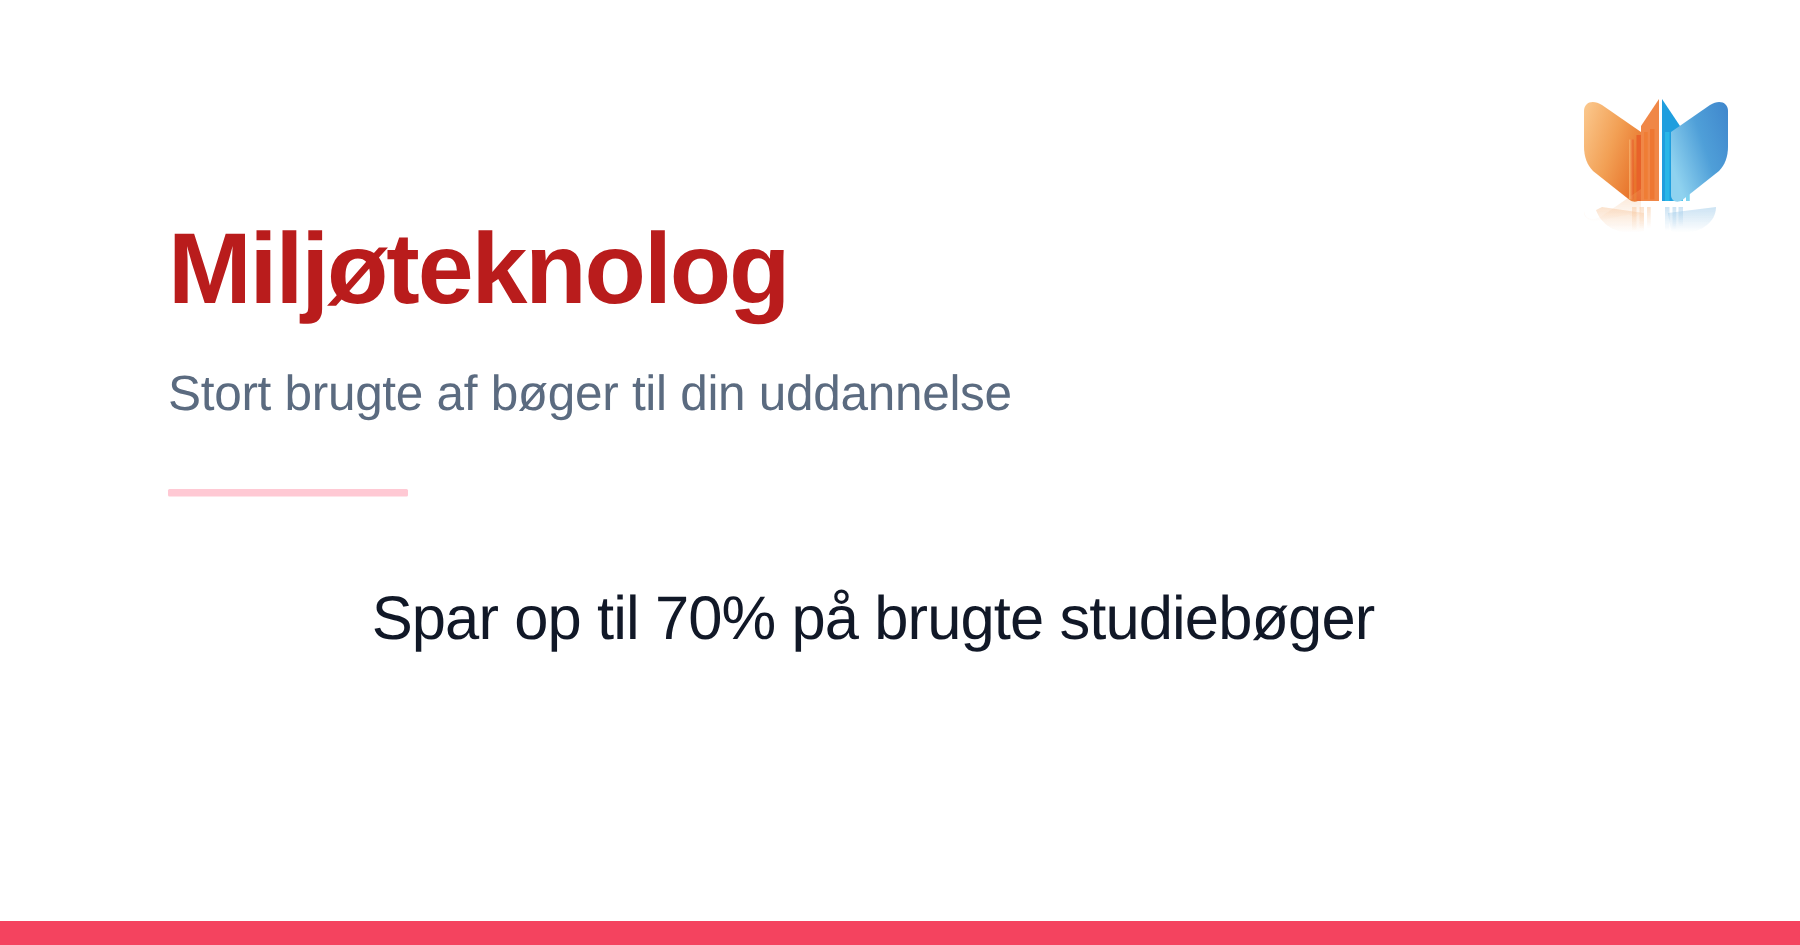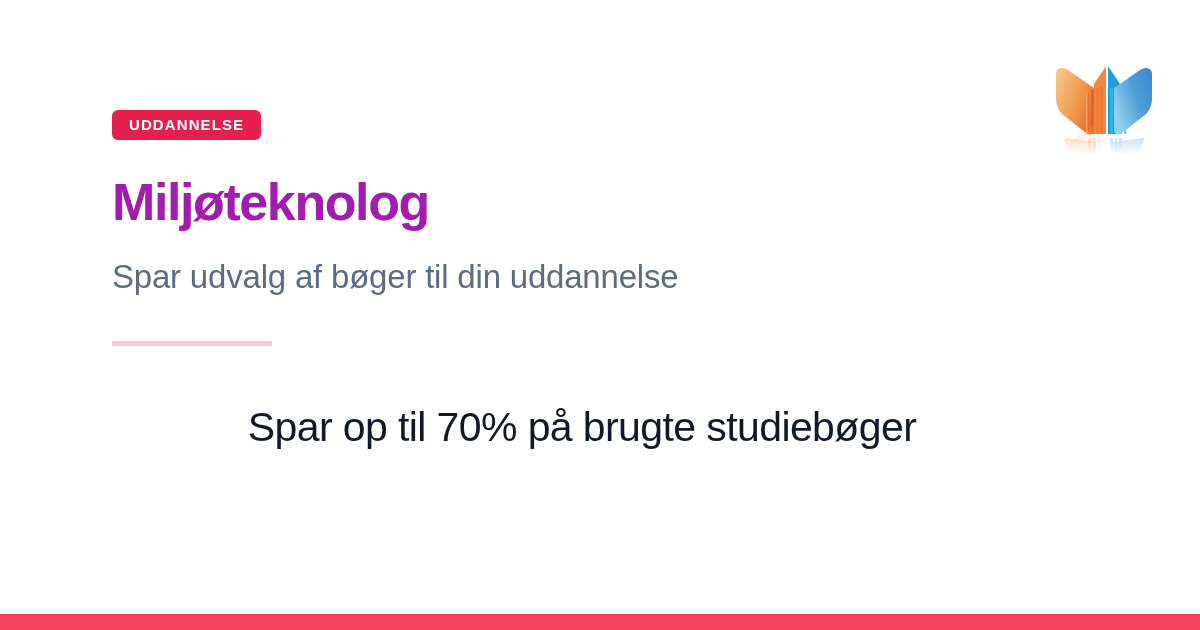--- a/index.html
+++ b/index.html
@@ -56,25 +56,25 @@
     padding: 7px 17px 8px 17px;
     border-radius: 6px;
     line-height: 1;
     text-transform: uppercase;
     white-space: nowrap;
   }
 
   
   .title {
     margin: 36px 0 12px 0;
-    font-size: 52px;
+    font-size: 67px;
     font-weight: bold;
     line-height: 1.02;
     letter-spacing: -1.4px;
-    color: #a21caf;
+    color: #b91c1c;
     white-space: nowrap;
   }
 
   
   .subtitle {
     margin: 28px 0 0 0;
     font-size: 33px;
     font-weight: normal;
     line-height: 1.2;
     color: #5b6b80;
@@ -185,25 +185,24 @@
         <rect x="48" y="90" width="2.5" height="14" fill="url(#gReflO)"></rect>
         <rect x="60" y="90" width="3" height="16" fill="url(#gReflB)"></rect>
         <rect x="65" y="90" width="2.5" height="15" fill="url(#gReflB)"></rect>
         <rect x="69" y="90" width="3" height="13" fill="url(#gReflB)"></rect>
       </g>
     </svg>
   </div>
 
   <div class="content">
 
-    <span class="badge">UDDANNELSE</span>
 
     <h1 class="title">Miljøteknolog</h1>
 
-    <p class="subtitle">Spar udvalg af bøger til din uddannelse</p>
+    <p class="subtitle">Stort brugte af bøger til din uddannelse</p>
 
     <hr class="divider">
 
     <p class="tagline">Spar op til 70% på brugte studiebøger</p>
   </div>
 
   <div class="bottom-bar"></div>
 
 </div>
 

